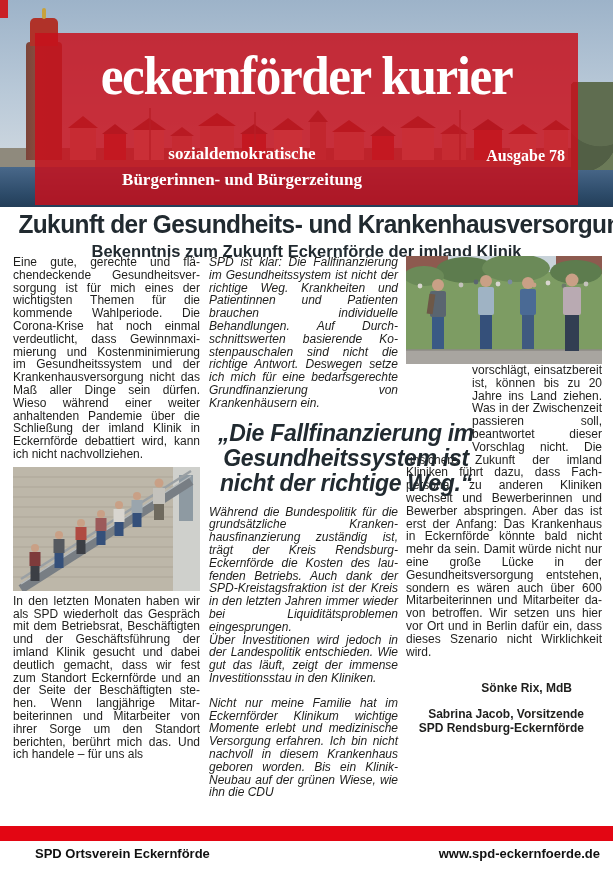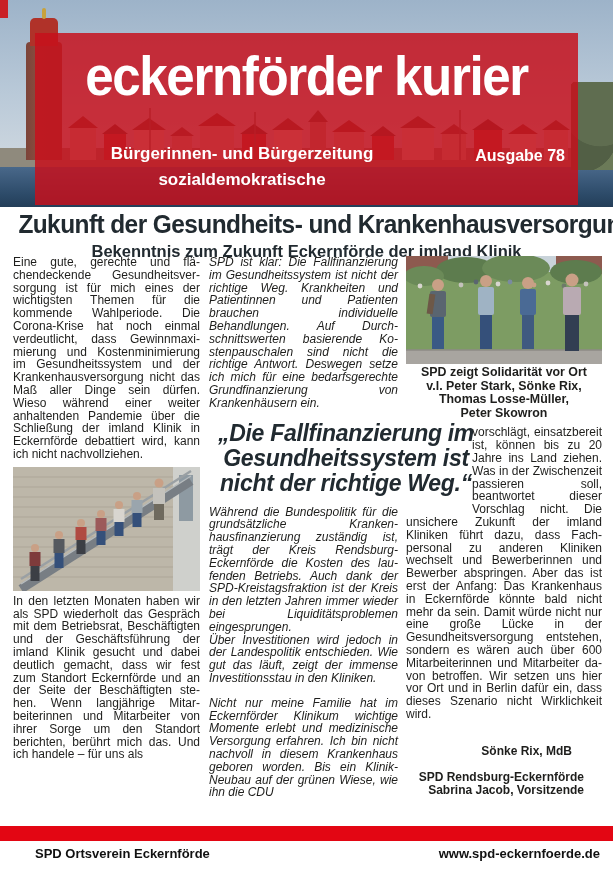--- a/index.html
+++ b/index.html
@@ -6,21 +6,21 @@
     --red:#c92026;
     --footer-red:#e30613;
     --ink:#20282c;
   }
   *{margin:0;padding:0;box-sizing:border-box;}
   body{background:#888;font-family:"Liberation Sans",sans-serif;}
   .page{position:relative;width:613px;height:870px;background:#fff;margin:0 auto;
         overflow:hidden;color:var(--ink);}
 
   
-  .masthead{position:absolute;top:0;left:0;width:613px;height:207px;overflow:hidden;}
+  .masthead{position:absolute;top:0;left:0;width:613px;height:207px;overflow:hidden;font-family:Liberation Serif, serif;}
   .sky{position:absolute;inset:0;background:linear-gradient(#9db3c9 0%,#b9c9d8 45%,#ccd6df 75%,#d3dce3 100%);}
   .water{position:absolute;left:0;bottom:0;width:100%;height:40px;
          background:linear-gradient(#49688a,#2c4a68 70%,#243e58);}
   .town-svg{position:absolute;left:0;top:100px;width:613px;height:70px;}
   .tower{position:absolute;left:26px;top:42px;width:36px;height:118px;
          background:linear-gradient(90deg,#7c4439,#96544544 40%,#8a4c3f);background-color:#8a4c3f;border-radius:4px 4px 0 0;}
   .tower-cap{position:absolute;left:30px;top:18px;width:28px;height:28px;background:#b03229;border-radius:5px 5px 0 0;}
   .tower-tip{position:absolute;left:42px;top:8px;width:4px;height:11px;background:#c8a23c;border-radius:2px;}
   .trees-right{position:absolute;right:0;top:82px;width:42px;height:88px;
                background:radial-gradient(circle at 70% 30%,#5f6d50 0 55%,transparent 56%),
@@ -120,22 +120,22 @@
     <div class="water"></div>
     <div class="tower"></div>
     <div class="tower-cap"></div>
     <div class="tower-tip"></div>
     <div class="trees-right"></div>
     <div class="corner-mark"></div>
 
     <div class="redbox">
       <div class="mh-title">eckernförder kurier</div>
       <div class="mh-sub">
+        <span>sozialdemokratische</span>
         <span>Bürgerinnen- und Bürgerzeitung</span>
-        <span>sozialdemokratische</span>
       </div>
       <div class="mh-issue">
         <span>Ausgabe 78</span>
       </div>
     </div>
   </header>
 
   <section class="article-head">
     <div class="headline">Zukunft der Gesundheits- und Krankenhausversorgung</div>
     <div class="subheadline">Bekenntnis zum Zukunft Eckernförde der imland Klinik</div>
@@ -238,31 +238,25 @@
               <rect x="74" y="59" width="12" height="34" fill="#35507a"></rect>
             <circle cx="122" cy="27" r="6" fill="#c9a086"></circle>
               <rect x="114" y="33" width="16" height="26" rx="2" fill="#4a6a95"></rect>
               <rect x="116" y="59" width="12" height="34" fill="#3f5a80"></rect>
             <circle cx="166" cy="24" r="6.5" fill="#c9a086"></circle>
               <rect x="157" y="31" width="18" height="28" rx="2" fill="#b9aab2"></rect>
               <rect x="159" y="59" width="14" height="36" fill="#323e52"></rect>
           </g>
         </svg>
       </figure>
-      <div class="caption">
-        <span>SPD zeigt Solidarität vor Ort</span>
-        <span>v.l. Peter Stark, Sönke Rix,</span>
-        <span>Thomas Losse-Müller,</span>
-        <span>Peter Skowron</span>
-      </div>
       <p><span class="pq-spacer"></span><span>vorschlägt, einsatzbe­reit ist, können bis zu 20 Jahre ins Land zie­hen. Was in der Zwi­schenzeit passieren soll, beantwortet die­ser Vorschlag nicht. Die unsi­chere Zukunft der imland Kliniken führt dazu, dass Fach­personal zu anderen Kliniken wechselt und Bewerberinnen und Bewerber abspringen. Aber das ist erst der Anfang: Das Krankenhaus in Eckernförde könnte bald nicht mehr da sein. Damit würde nicht nur eine große Lücke in der Gesundheits­versorgung entstehen, sondern es wären auch über 600 Mitar­beiterinnen und Mitarbeiter da­von betroffen. Wir setzen uns hier vor Ort und in Berlin dafür ein, dass dieses Szenario nicht Wirklichkeit wird.</span></p>
       <div class="sig1">Sönke Rix, MdB</div>
       <div class="sig2">
+        <span>Sabrina Jacob, Vorsitzende</span>
         <span>SPD Rendsburg-Eckernförde</span>
-        <span>Sabrina Jacob, Vorsitzende</span>
       </div>
     </div>
   </section>
 
   <div class="footer-bar"></div>
   <div class="footer-row">
     <span>SPD Ortsverein Eckernförde</span>
     <span>www.spd-eckernfoerde.de</span>
   </div>
 

